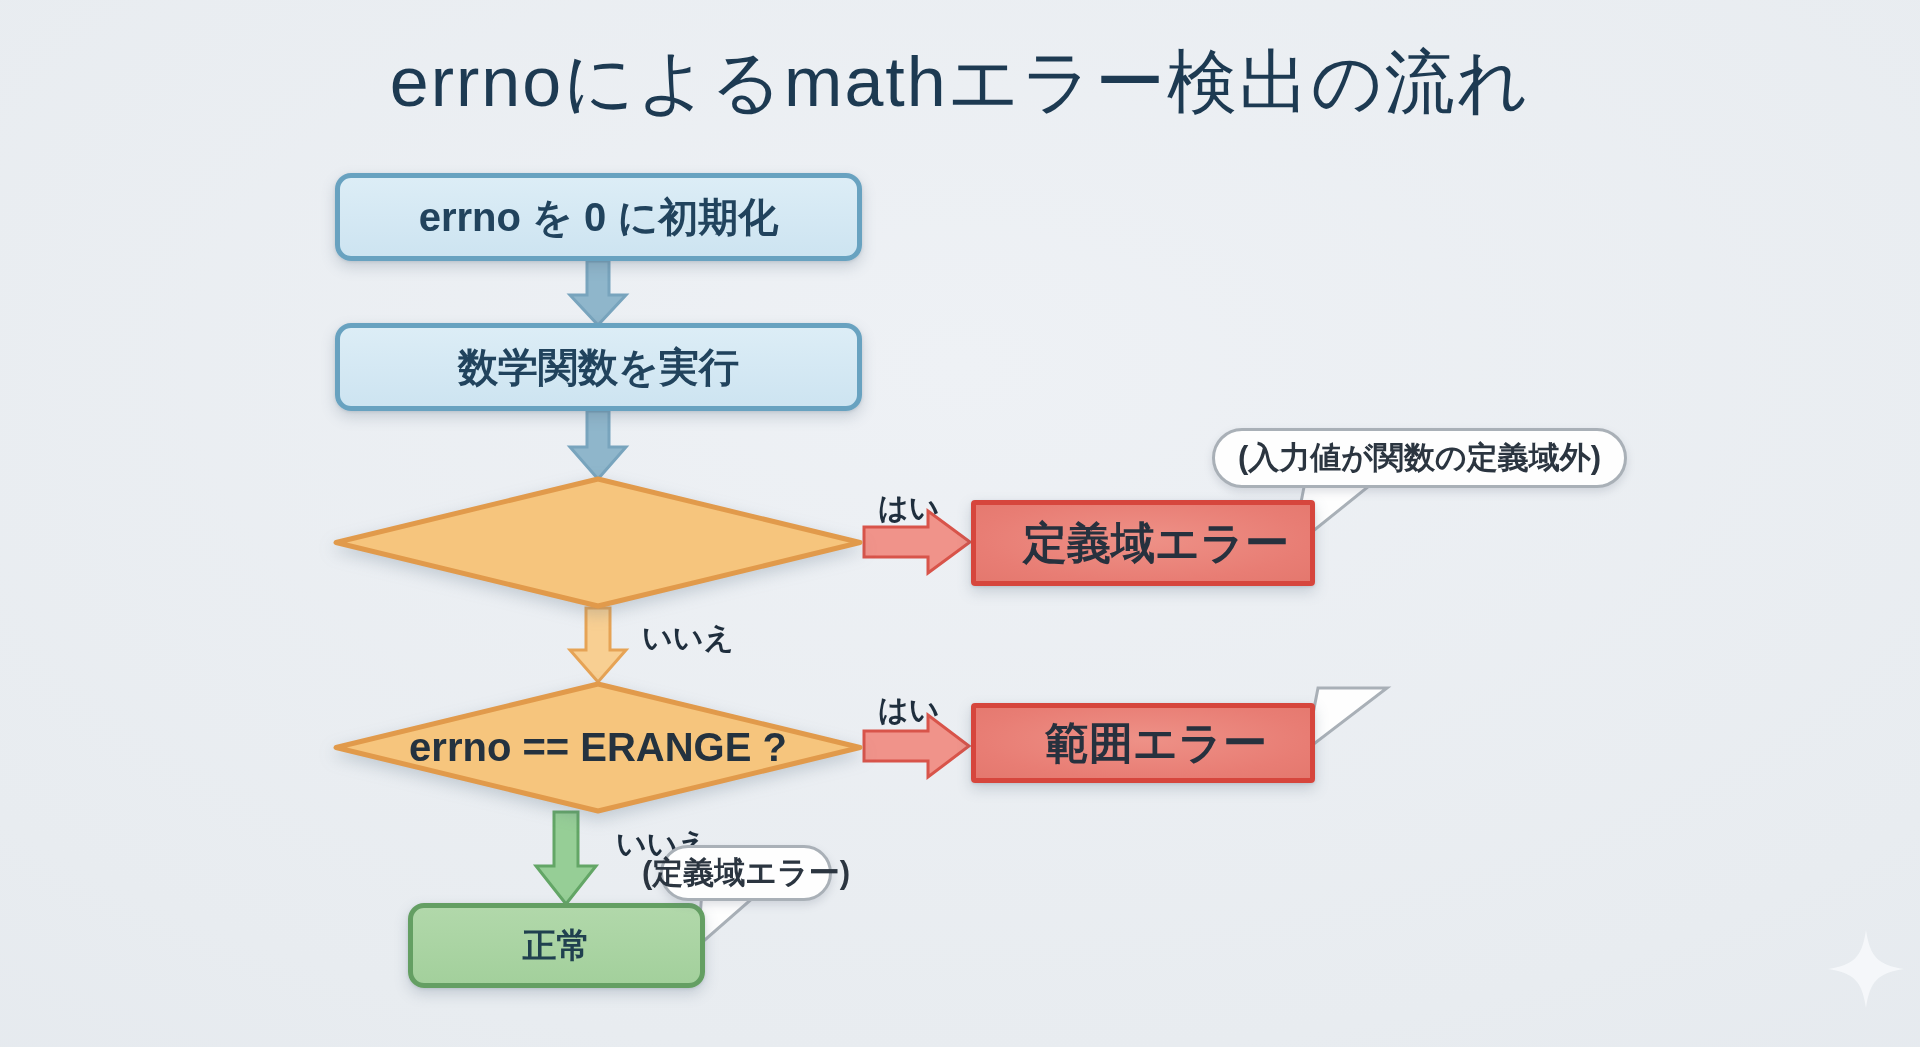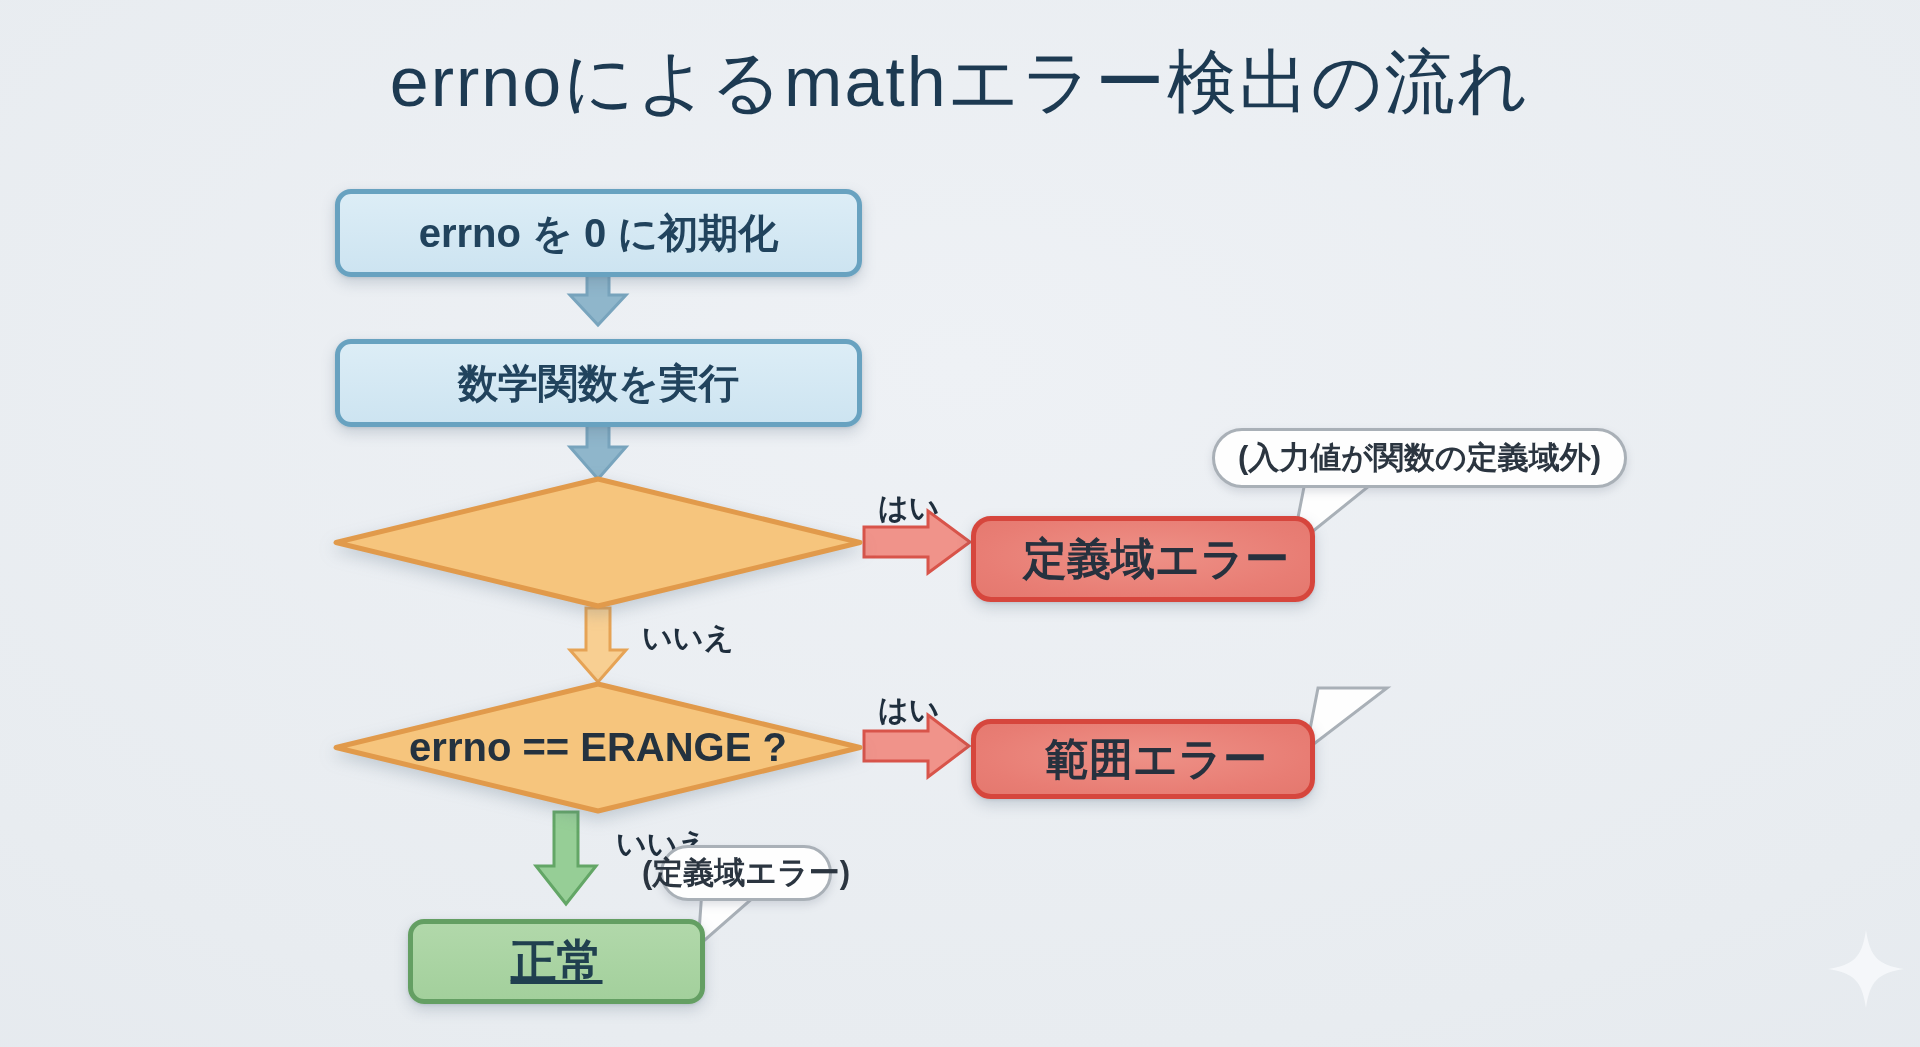--- a/index.html
+++ b/index.html
@@ -10,42 +10,41 @@
   }
   .title{
     position:absolute;left:0;top:36px;width:1920px;text-align:center;
     font-size:70px;font-weight:400;color:#1d3a52;letter-spacing:2px;
   }
   .layer{position:absolute;left:0;top:0;width:1920px;height:1047px;}
   .node{
     position:absolute;display:flex;align-items:center;justify-content:center;
     box-sizing:border-box;text-align:right;
     box-shadow:0 6px 14px rgba(90,110,130,.25), 0 1px 3px rgba(90,110,130,.18);
-    margin-top:16px;
   }
   .node-label{color:#1e405c;font-weight:700;}
   .process{
     background:linear-gradient(180deg,#dcedf6 0%,#cde4f1 100%);
     border:5px solid #68a2c0;border-radius:16px;
   }
   .process .node-label{font-size:40px;color:#21435d;}
   .diamond{position:absolute;display:flex;align-items:center;justify-content:center;}
   .diamond svg{position:absolute;left:0;top:0;width:100%;height:100%;
     filter:drop-shadow(0 6px 8px rgba(90,110,130,.28));}
   .diamond .node-label{position:relative;font-size:40px;color:#24323f;font-weight:700;}
   .errbox{
     background:radial-gradient(ellipse at 50% 45%,#ee9187 0%,#e87d74 70%,#e4786e 100%);
-    border:5px solid #d6463d;border-radius:20px;padding-left:26px;
+    border:5px solid #d6463d;border-radius:4px;padding-left:26px;
   }
   .errbox .node-label{font-size:44px;color:#27313e;}
   .okbox{
     background:linear-gradient(180deg,#b1d8aa 0%,#a3d09c 100%);
     border:5px solid #649f63;border-radius:16px;
   }
-  .okbox .node-label{font-size:46px;color:#20404f;text-decoration:underline;}
+  .okbox .node-label{font-size:34px;color:#20404f;}
   .edge-label{
     position:absolute;font-size:30px;font-weight:800;color:#1f2e3d;
   }
   .bubble{
     position:absolute;display:flex;align-items:center;justify-content:center;
     box-sizing:border-box;background:#fefefe;border:3px solid #a9b0b7;
     border-radius:32px;box-shadow:0 4px 9px rgba(110,120,135,.22);
   }
   .bubble-label{font-size:31px;font-weight:700;color:#2b3540;white-space:nowrap;}
   .arr-blue{fill:#8fb6cb;stroke:#78a4bd;stroke-width:3;}

